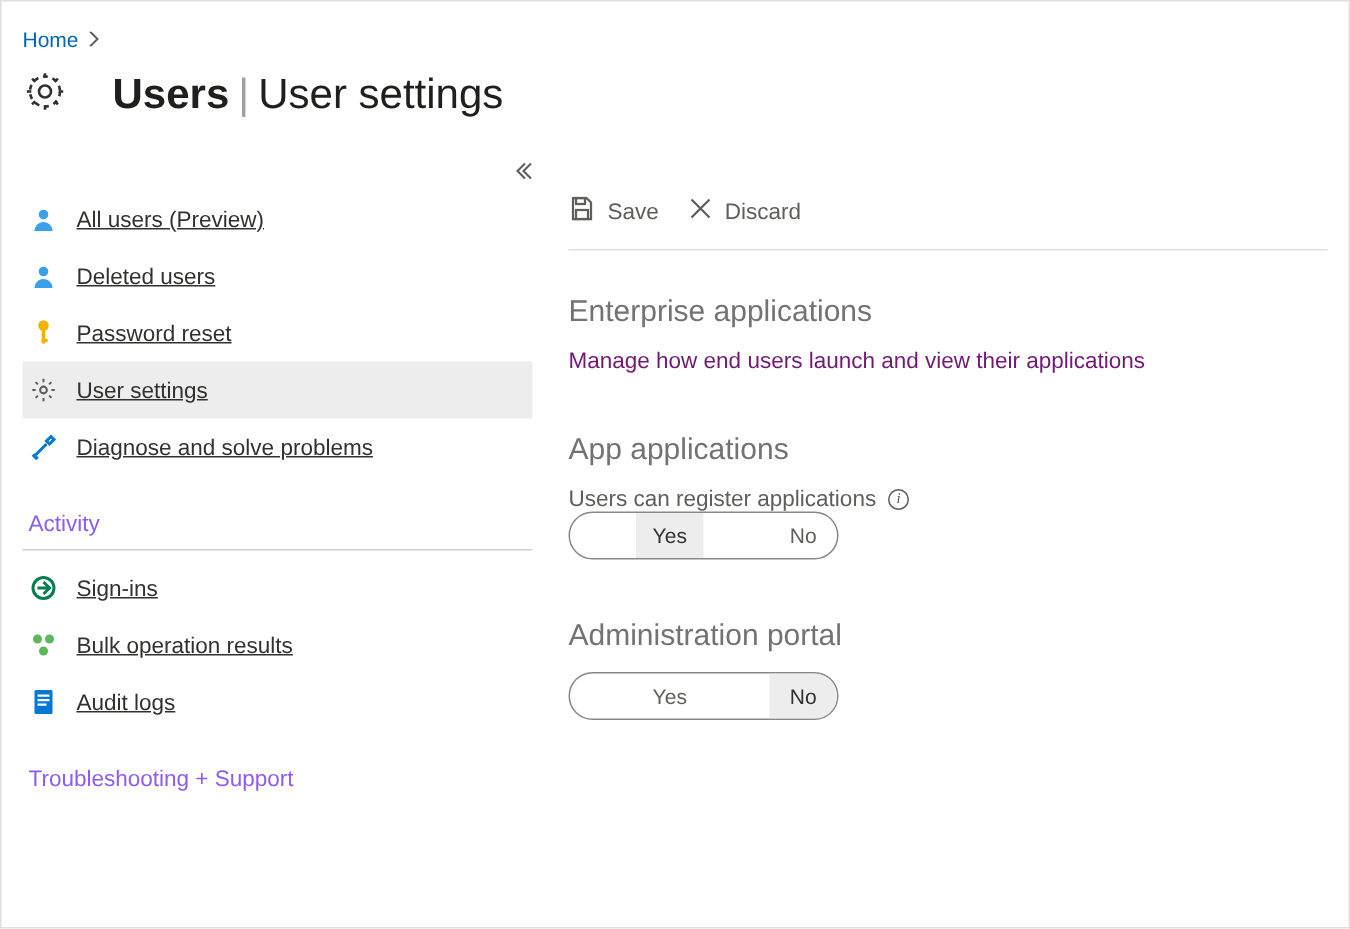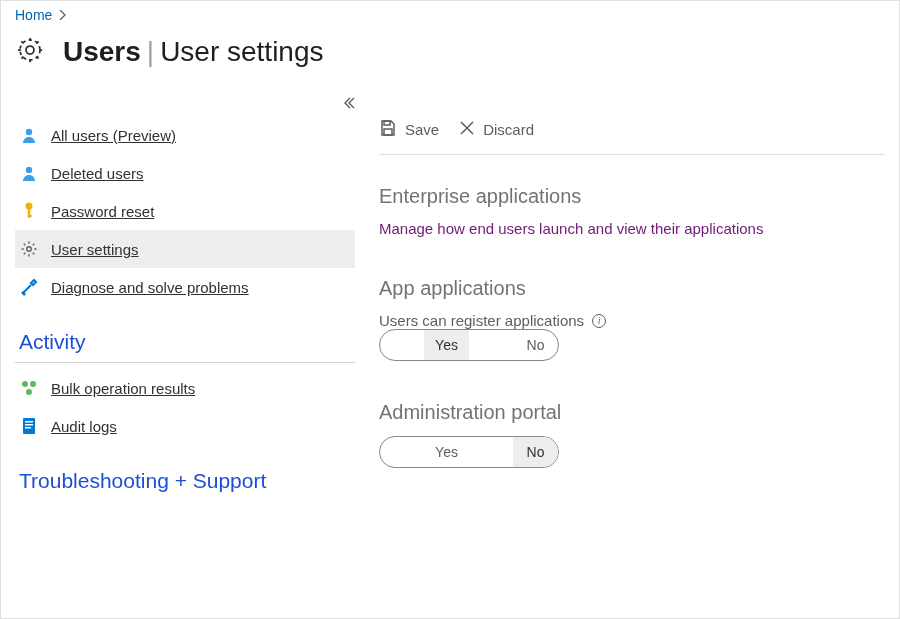--- a/index.html
+++ b/index.html
@@ -8,33 +8,33 @@
     font-family: "Segoe UI", -apple-system, BlinkMacSystemFont, sans-serif;
     font-size: 14px;
     color: #323130;
     background: #fff;
     width: 900px;
     height: 619px;
     overflow: hidden;
     border: 1px solid #e1dfdd;
   }
   .breadcrumb {
-    padding: 6px 14px 2px;
+    padding: 17px 14px 2px;
     font-size: 14px;
     display: flex;
     align-items: center;
     gap: 6px;
   }
   .breadcrumb a { color: #0067b8; text-decoration: none; }
   .breadcrumb .chevron { color: #605e5c; font-size: 13px; }
   .title-row {
     display: flex;
     align-items: center;
     padding: 10px 14px 20px;
-    gap: 18px;
+    gap: 30px;
   }
   .title-row svg { flex: 0 0 auto; }
   .title-text { font-size: 28px; font-weight: 400; color: #201f1e; }
   .title-text .bold { font-weight: 600; }
   .title-text .pipe { color: #a19f9d; margin: 0 6px; font-weight: 300; }
   .content {
     display: flex;
     padding: 0 14px;
     gap: 24px;
   }
@@ -64,23 +64,23 @@
   .nav-item .icon {
     width: 20px;
     height: 20px;
     display: flex;
     align-items: center;
     justify-content: center;
     flex: 0 0 20px;
   }
   .nav-spacer { height: 28px; }
   .section-header {
-    font-size: 21px;
+    font-size: 15px;
     font-weight: 400;
-    color: #1d4ed8;
+    color: #8b5cf6;
     padding: 6px 4px 8px;
     border-bottom: 1px solid #cfcfcf;
     margin-bottom: 6px;
   }
   .main {
     flex: 1;
     padding-top: 0;
   }
   .toolbar {
     display: flex;
@@ -237,20 +237,29 @@
             <path d="M3 15 11 7M14 2l2 2-3 3-2-2z" stroke="#0078d4" stroke-width="2" fill="none"></path>
             <path d="M2 14l3 3" stroke="#0078d4" stroke-width="2.5"></path>
           </svg>
       </span>
       <span>Diagnose and solve problems</span>
     </div>
 
     <div style="height:18px"></div>
     <div class="section-header">Activity</div>
 
+    <div class="nav-item">
+      <span class="icon">
+        <svg width="18" height="18" viewBox="0 0 18 18">
+            <circle cx="9" cy="9" r="7" fill="none" stroke="#097d52" stroke-width="2"></circle>
+            <path d="M5 9h7M9 5l4 4-4 4" fill="none" stroke="#097d52" stroke-width="2"></path>
+          </svg>
+      </span>
+      <span>Sign-ins</span>
+    </div>
 
     <div class="nav-item">
       <span class="icon">
         <svg width="18" height="18" viewBox="0 0 18 18">
             <circle cx="5" cy="5" r="3" fill="#5bb85b"></circle>
             <circle cx="13" cy="5" r="3" fill="#5bb85b"></circle>
             <circle cx="9" cy="13" r="3" fill="#5bb85b"></circle>
           </svg>
       </span>
       <span>Bulk operation results</span>

